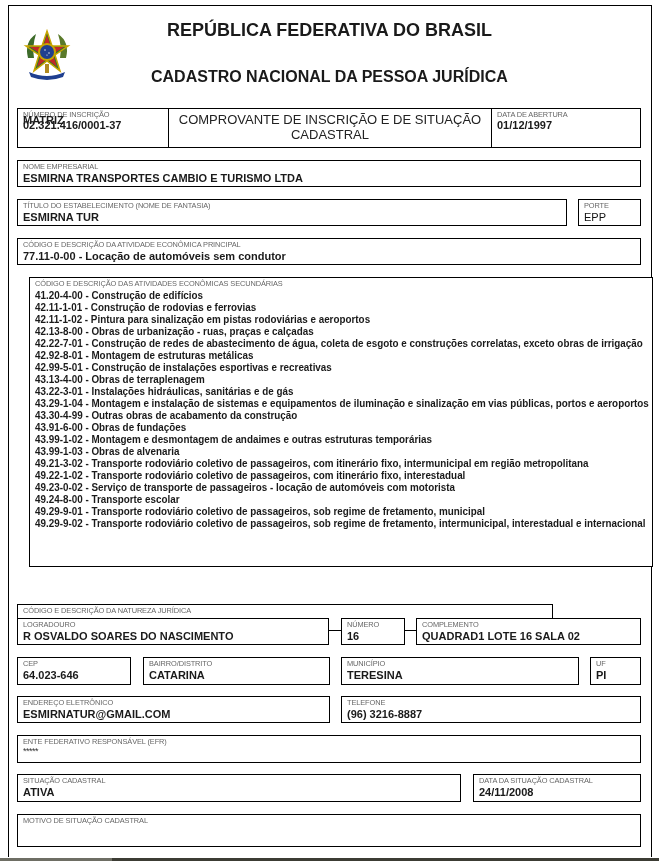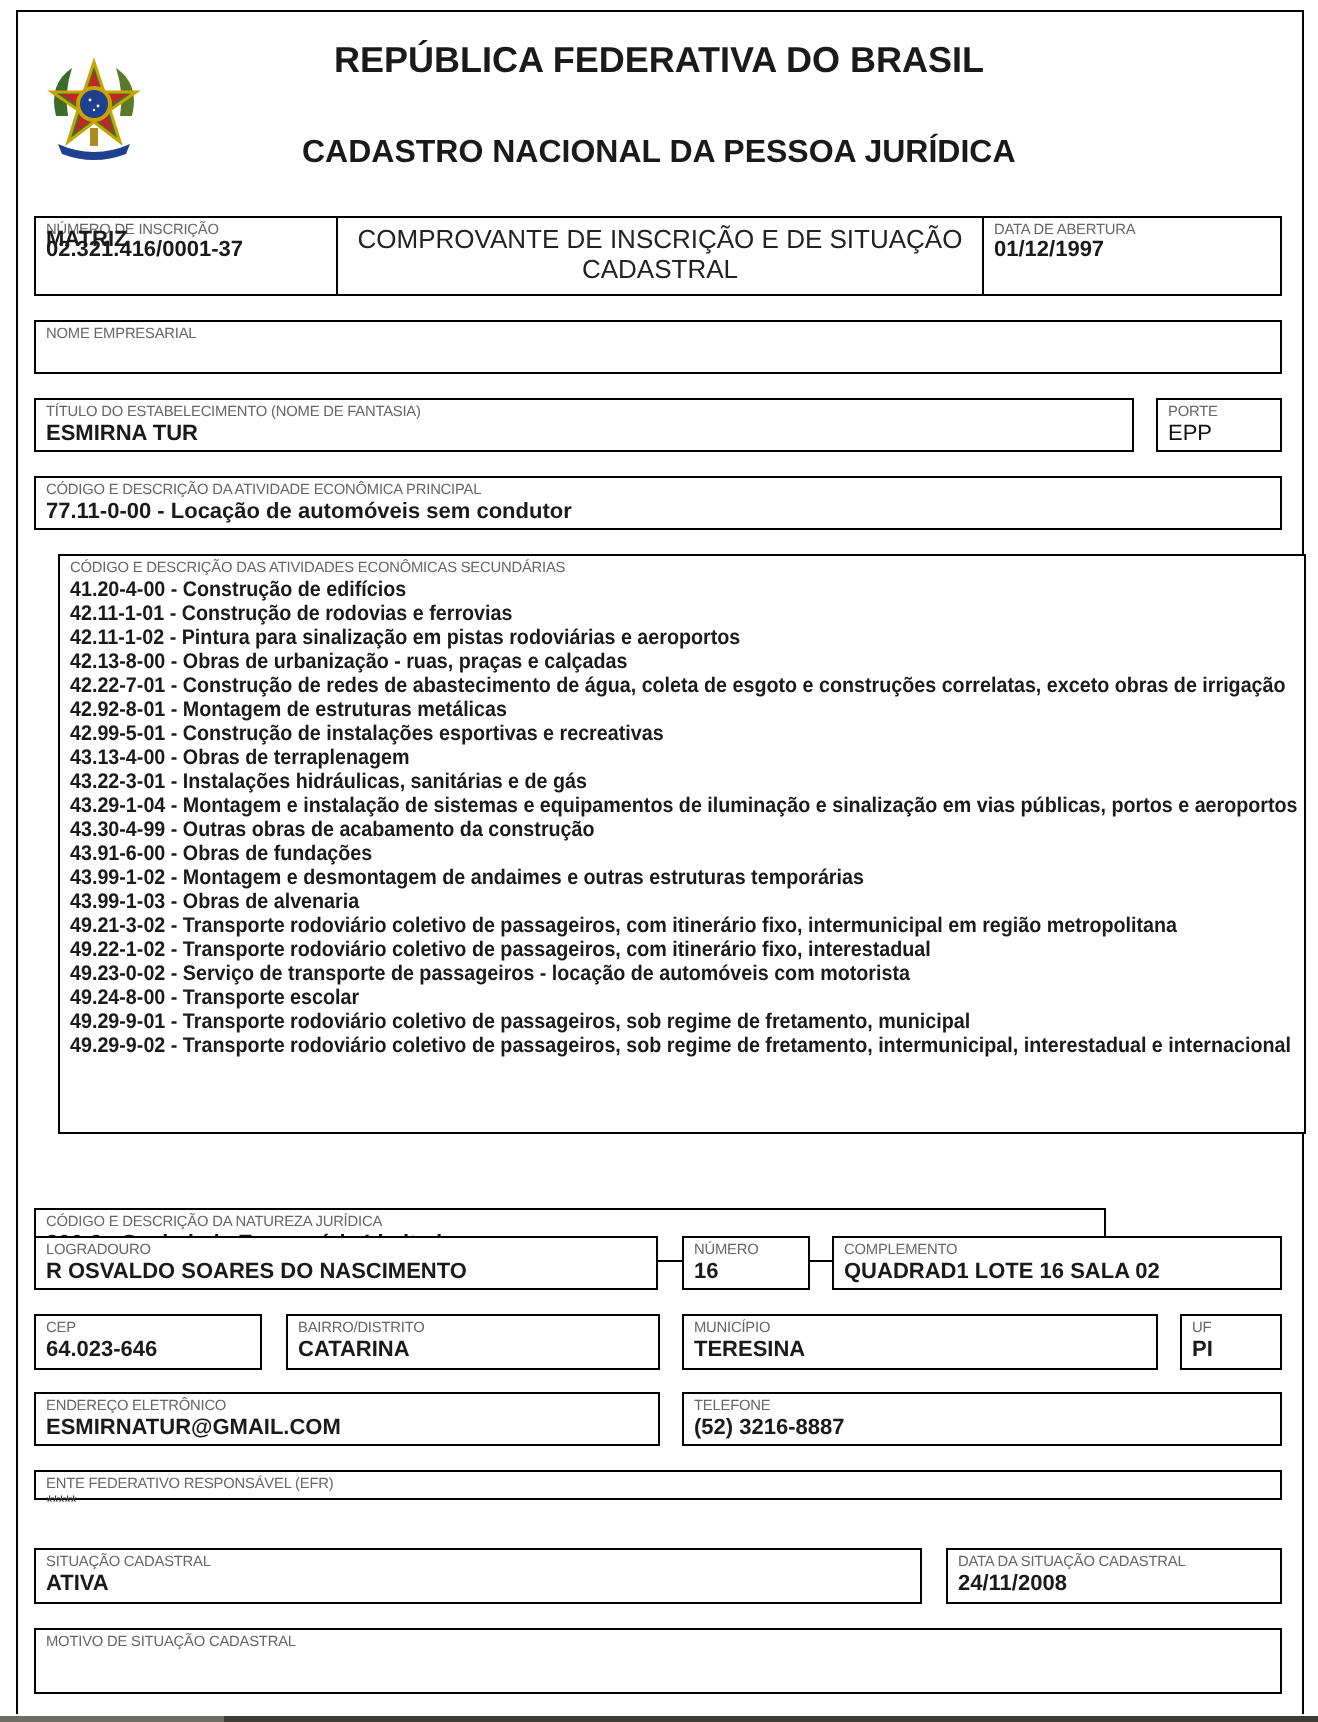--- a/index.html
+++ b/index.html
@@ -54,20 +54,21 @@
   <div style="position:absolute; left:0; right:0; top:3px; text-align:center; font-size:13px; color:#222;">COMPROVANTE DE INSCRIÇÃO E DE SITUAÇÃO</div>
   <div style="position:absolute; left:0; right:0; top:18px; text-align:center; font-size:13px; color:#222;">CADASTRAL</div>
 </div>
 <div class="box" style="left:491px; top:108px; width:150px; height:40px;">
   <div class="lbl">DATA DE ABERTURA</div>
   <div class="val" style="top:10px;">01/12/1997</div>
 </div>
 
 <div class="box" style="left:17px; top:160px; width:624px; height:27px;">
   <div class="lbl">NOME EMPRESARIAL</div>
+  <div class="val">ESMIRNA TRANSPORTES CAMBIO E TURISMO LTDA</div>
 </div>
 
 <div class="box" style="left:17px; top:199px; width:550px; height:27px;">
   <div class="lbl">TÍTULO DO ESTABELECIMENTO (NOME DE FANTASIA)</div>
   <div class="val">ESMIRNA TUR</div>
 </div>
 <div class="box" style="left:578px; top:199px; width:63px; height:27px;">
   <div class="lbl">PORTE</div>
   <div class="val" style="font-weight:normal; color:#111;">EPP</div>
 </div>
@@ -137,24 +138,24 @@
   <div class="lbl">UF</div>
   <div class="val">PI</div>
 </div>
 
 <div class="box" style="left:17px; top:696px; width:313px; height:27px;">
   <div class="lbl">ENDEREÇO ELETRÔNICO</div>
   <div class="val">ESMIRNATUR@GMAIL.COM</div>
 </div>
 <div class="box" style="left:341px; top:696px; width:300px; height:27px;">
   <div class="lbl">TELEFONE</div>
-  <div class="val">(52) 3216-8887</div>
+  <div class="val">(96) 3216-8887</div>
 </div>
 
-<div class="box" style="left:17px; top:735px; width:624px; height:15px;padding-left:29px;">
+<div class="box" style="left:17px; top:735px; width:624px; height:28px;padding-left:29px;">
   <div class="lbl">ENTE FEDERATIVO RESPONSÁVEL (EFR)</div>
   <div class="efr-val">*****</div>
 </div>
 
 <div class="box" style="left:17px; top:774px; width:444px; height:28px;">
   <div class="lbl">SITUAÇÃO CADASTRAL</div>
   <div class="val">ATIVA</div>
 </div>
 <div class="box" style="left:473px; top:774px; width:168px; height:28px;">
   <div class="lbl">DATA DA SITUAÇÃO CADASTRAL</div>

